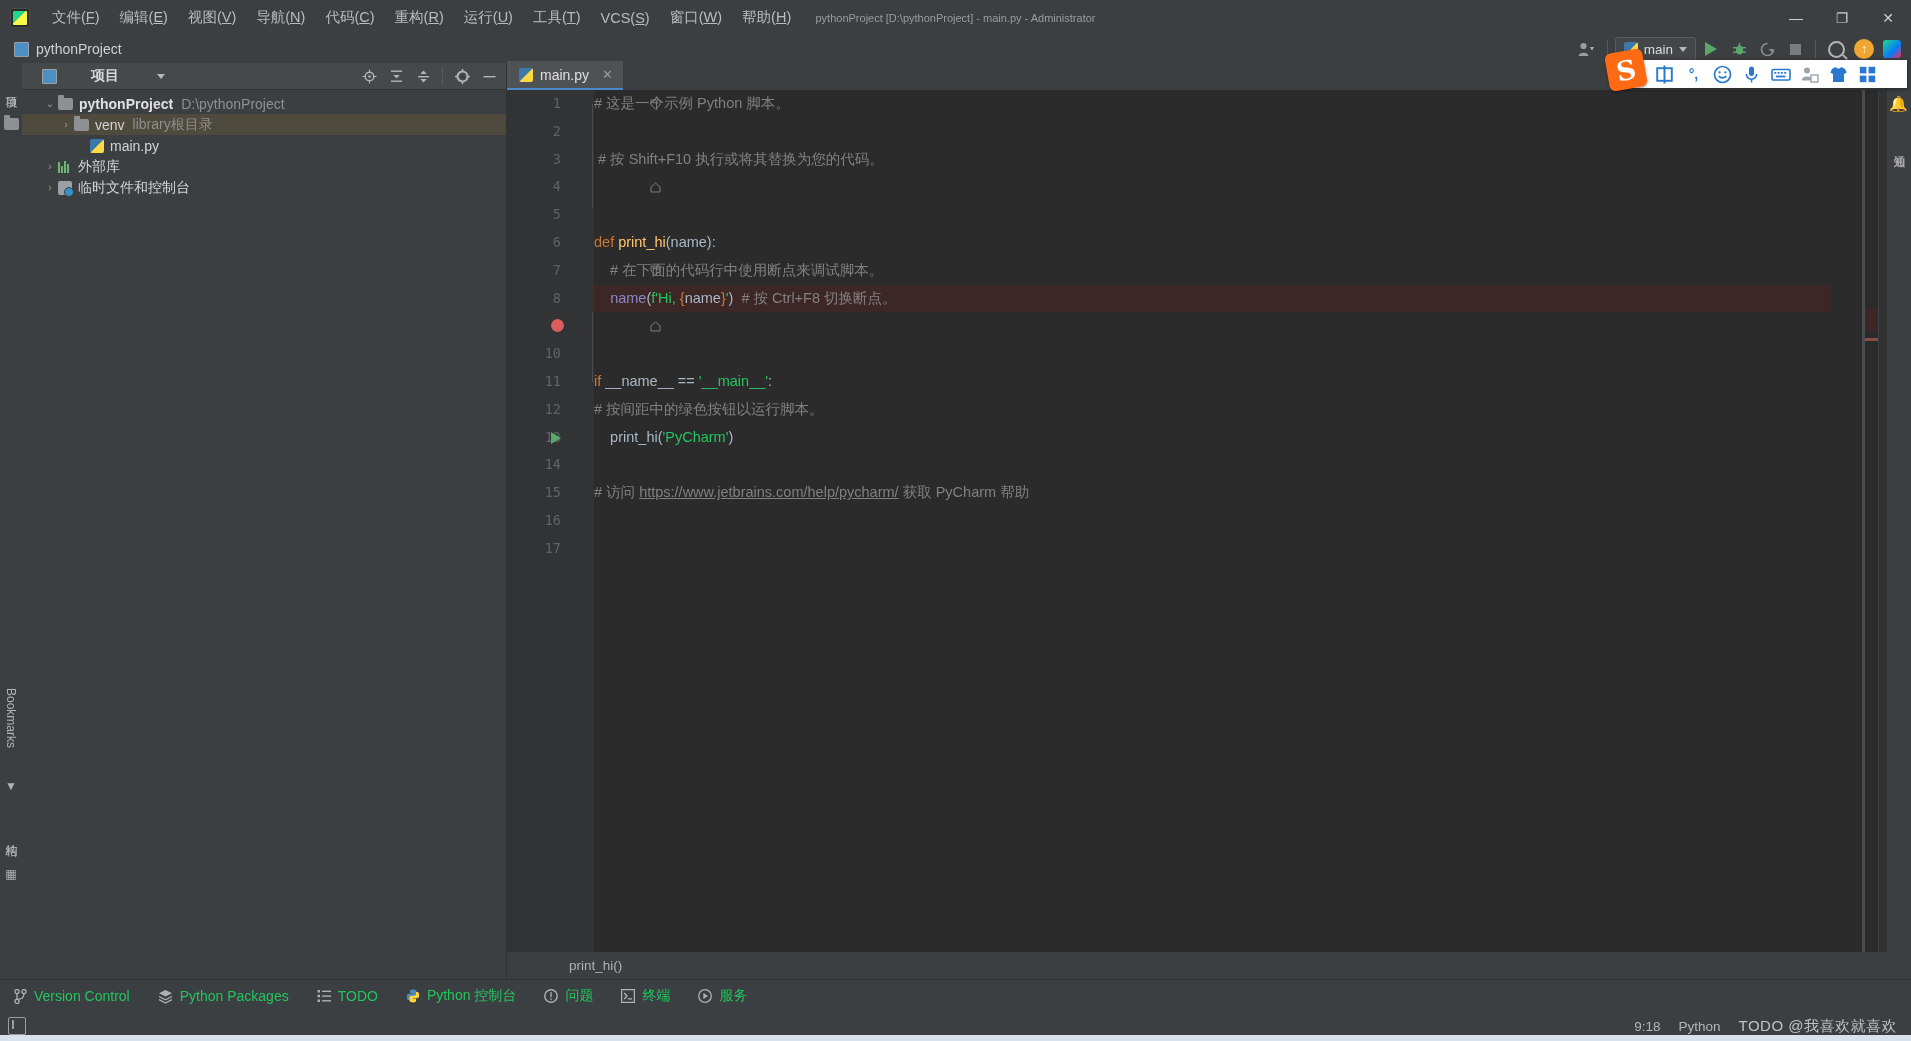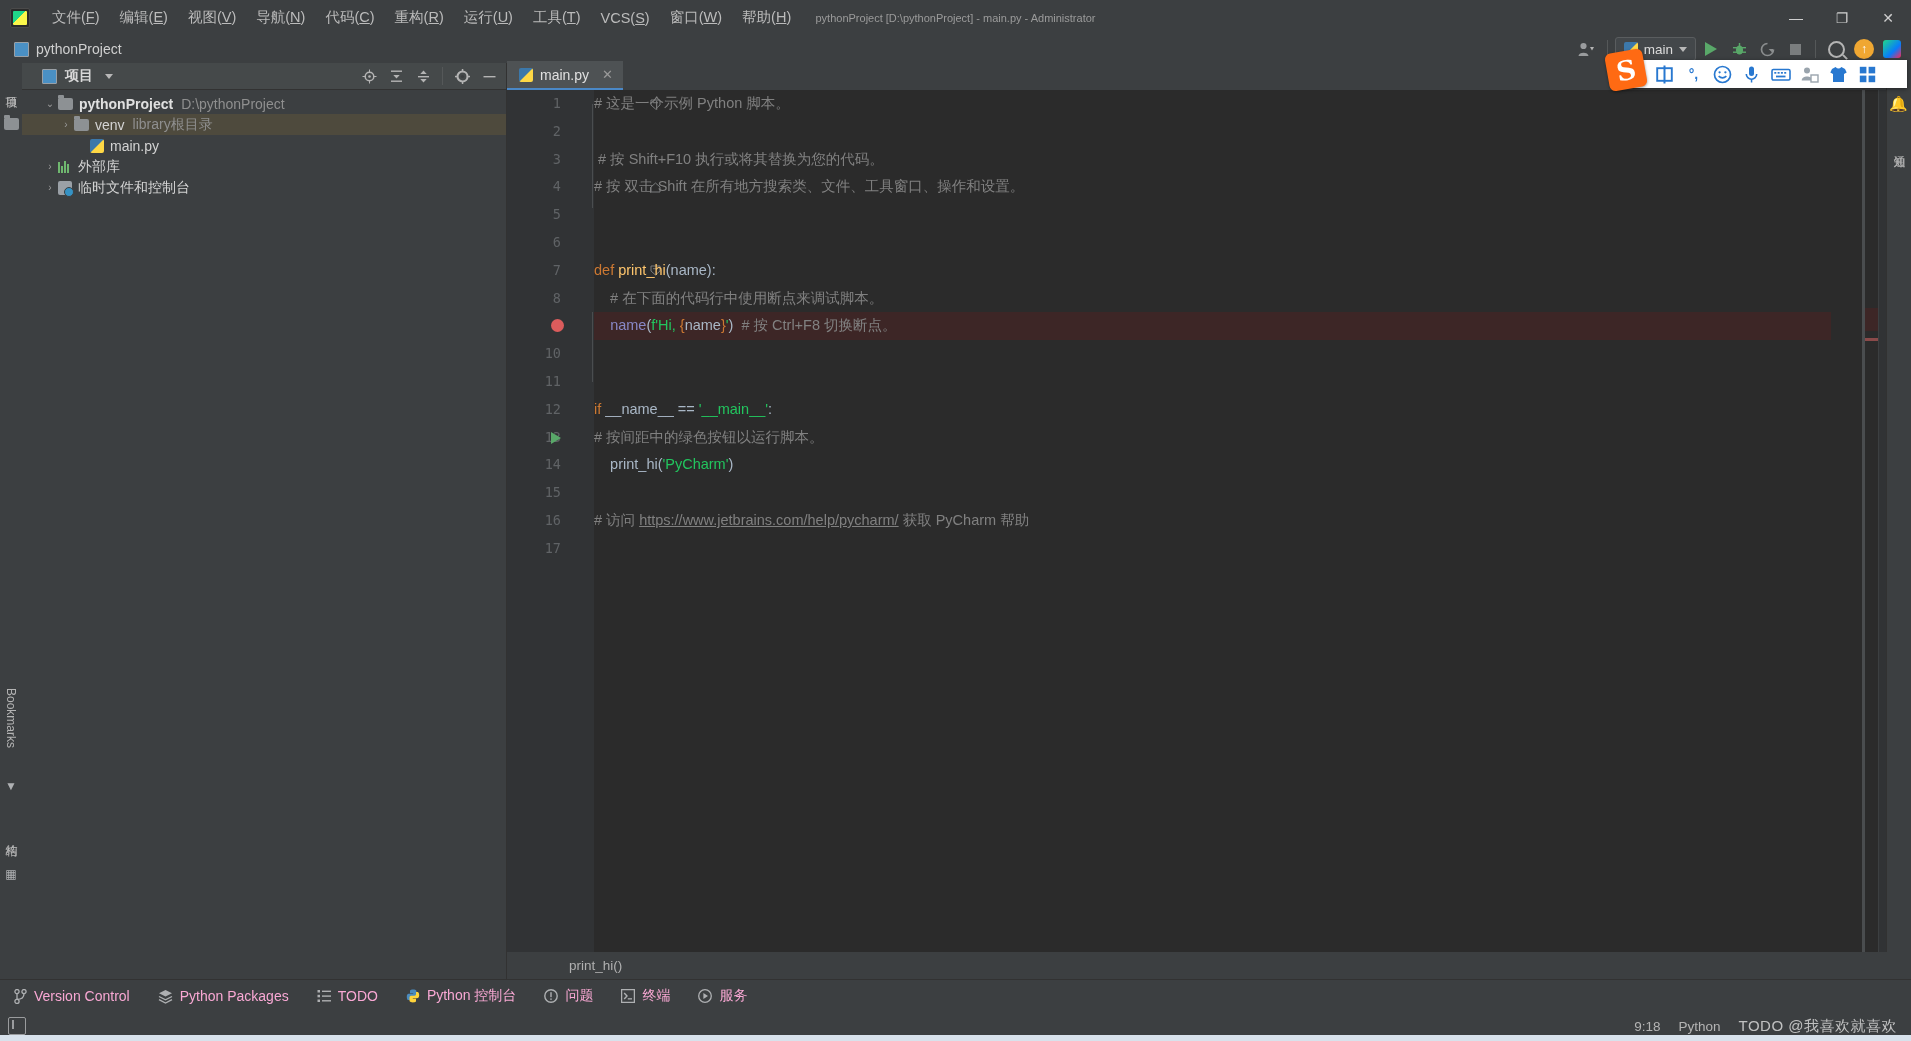--- a/index.html
+++ b/index.html
@@ -97,20 +97,21 @@
   .strip-ico{width:22px;height:22px;display:flex;align-items:center;justify-content:center;font-size:12px;color:#afb1b3;}
 
   
   .projpanel{
     position:absolute;left:22px;top:63px;width:484px;height:916px;
     background:#3c3f41;border-right:1px solid #323232;
   }
   .proj-header{
     height:26px;background:#45494a;display:flex;align-items:center;
     border-bottom:1px solid #323232;
+    gap:26px;
   }
   .proj-hd-ico{
     width:13px;height:13px;margin-left:20px;margin-right:8px;
     border:1px solid #9aa0a6;background:#4a90c4;border-radius:1px;
   }
   .proj-hd-txt{font-size:14px;color:#d8d8d8;font-weight:bold;}
   .proj-hd-caret{margin-left:12px;}
   .proj-hd-right{margin-left:auto;display:flex;align-items:center;padding-right:4px;gap:1px;}
   .tree{padding-top:3px;font-size:14px;}
   .trow{height:21px;display:flex;align-items:center;padding-left:20px;white-space:nowrap;}
@@ -204,21 +205,21 @@
     background:#3c3f41;display:flex;align-items:center;padding-left:62px;
     font-size:13.5px;color:#b0b0b0;
   }
 
   
   .bottombar{
     position:absolute;left:0;top:979px;width:1911px;height:32px;
     background:#3c3f41;border-top:1px solid #323232;
     display:flex;align-items:center;
   }
-  .bitem{display:flex;align-items:center;gap:7px;padding:0 14px;font-size:14px;color:#f9a8d4;height:32px;}
+  .bitem{display:flex;align-items:center;gap:7px;padding:0 14px;font-size:14px;color:#22c55e;height:32px;}
   .bico{font-size:13px;color:#aeb0b2;display:flex;align-items:center;}
 
   
   .statusbar{
     position:absolute;left:0;top:1011px;width:1911px;height:30px;
     background:#3c3f41;display:flex;align-items:center;
   }
   .sb-left{display:flex;align-items:center;padding-left:8px;gap:10px;}
   .sb-ico{width:16px;height:16px;border:1.5px solid #9a9c9e;border-radius:2px;position:relative;}
   .sb-ico::after{content:"";position:absolute;left:3px;top:2px;width:1.5px;height:9px;background:#9a9c9e;}
@@ -482,21 +483,20 @@
           <div class="foldmark" style="top: 222.4px;"><svg width="11" height="11" viewBox="0 0 11 11" style="vertical-align:middle">
               <path d="M1 10 h9 v-5 l-4.5 -4 l-4.5 4 Z" stroke="#7a7d7e" stroke-width="1" fill="none"></path>
             </svg></div>
         </div>
       <div class="foldline" style="top:14px;height:104px;"></div>
       <div class="foldline" style="top:222px;height:70px;"></div>
       <div class="codearea" id="code">
           <div class="line"><span class="c-cmt"># 这是一个示例 Python 脚本。</span></div>
           <div class="line">&nbsp;</div>
           <div class="line"><span class="c-cmt"> # 按 Shift+F10 执行或将其替换为您的代码。</span></div>
-          <div class="line"><span class="c-cmt"># 按 双击 Shift 在所有地方搜索类、文件、工具窗口、操作和设置。</span></div>
           <div class="line">&nbsp;</div>
           <div class="line">&nbsp;</div>
           <div class="line"><span class="c-kw">def </span><span class="c-fn">print_hi</span><span class="c-plain">(name):</span></div>
           <div class="line"><span class="c-cmt">    # 在下面的代码行中使用断点来调试脚本。</span></div>
           <div class="line hl"><span class="c-plain">    </span><span class="c-builtin">name</span><span class="c-plain">(</span><span class="c-str">f'Hi, </span><span class="c-fstr-brace">{</span><span class="c-plain">name</span><span class="c-fstr-brace">}</span><span class="c-str">'</span><span class="c-plain">)</span><span class="c-cmt">  # 按 Ctrl+F8 切换断点。</span></div>
           <div class="line">&nbsp;</div>
           <div class="line">&nbsp;</div>
           <div class="line"><span class="c-kw">if </span><span class="c-plain">__name__ </span><span class="c-plain">== </span><span class="c-str">'__main__'</span><span class="c-plain">:</span></div>
           <div class="line"><span class="c-cmt"># 按间距中的绿色按钮以运行脚本。</span></div>
           <div class="line"><span class="c-plain">    print_hi(</span><span class="c-str">'PyCharm'</span><span class="c-plain">)</span></div>

